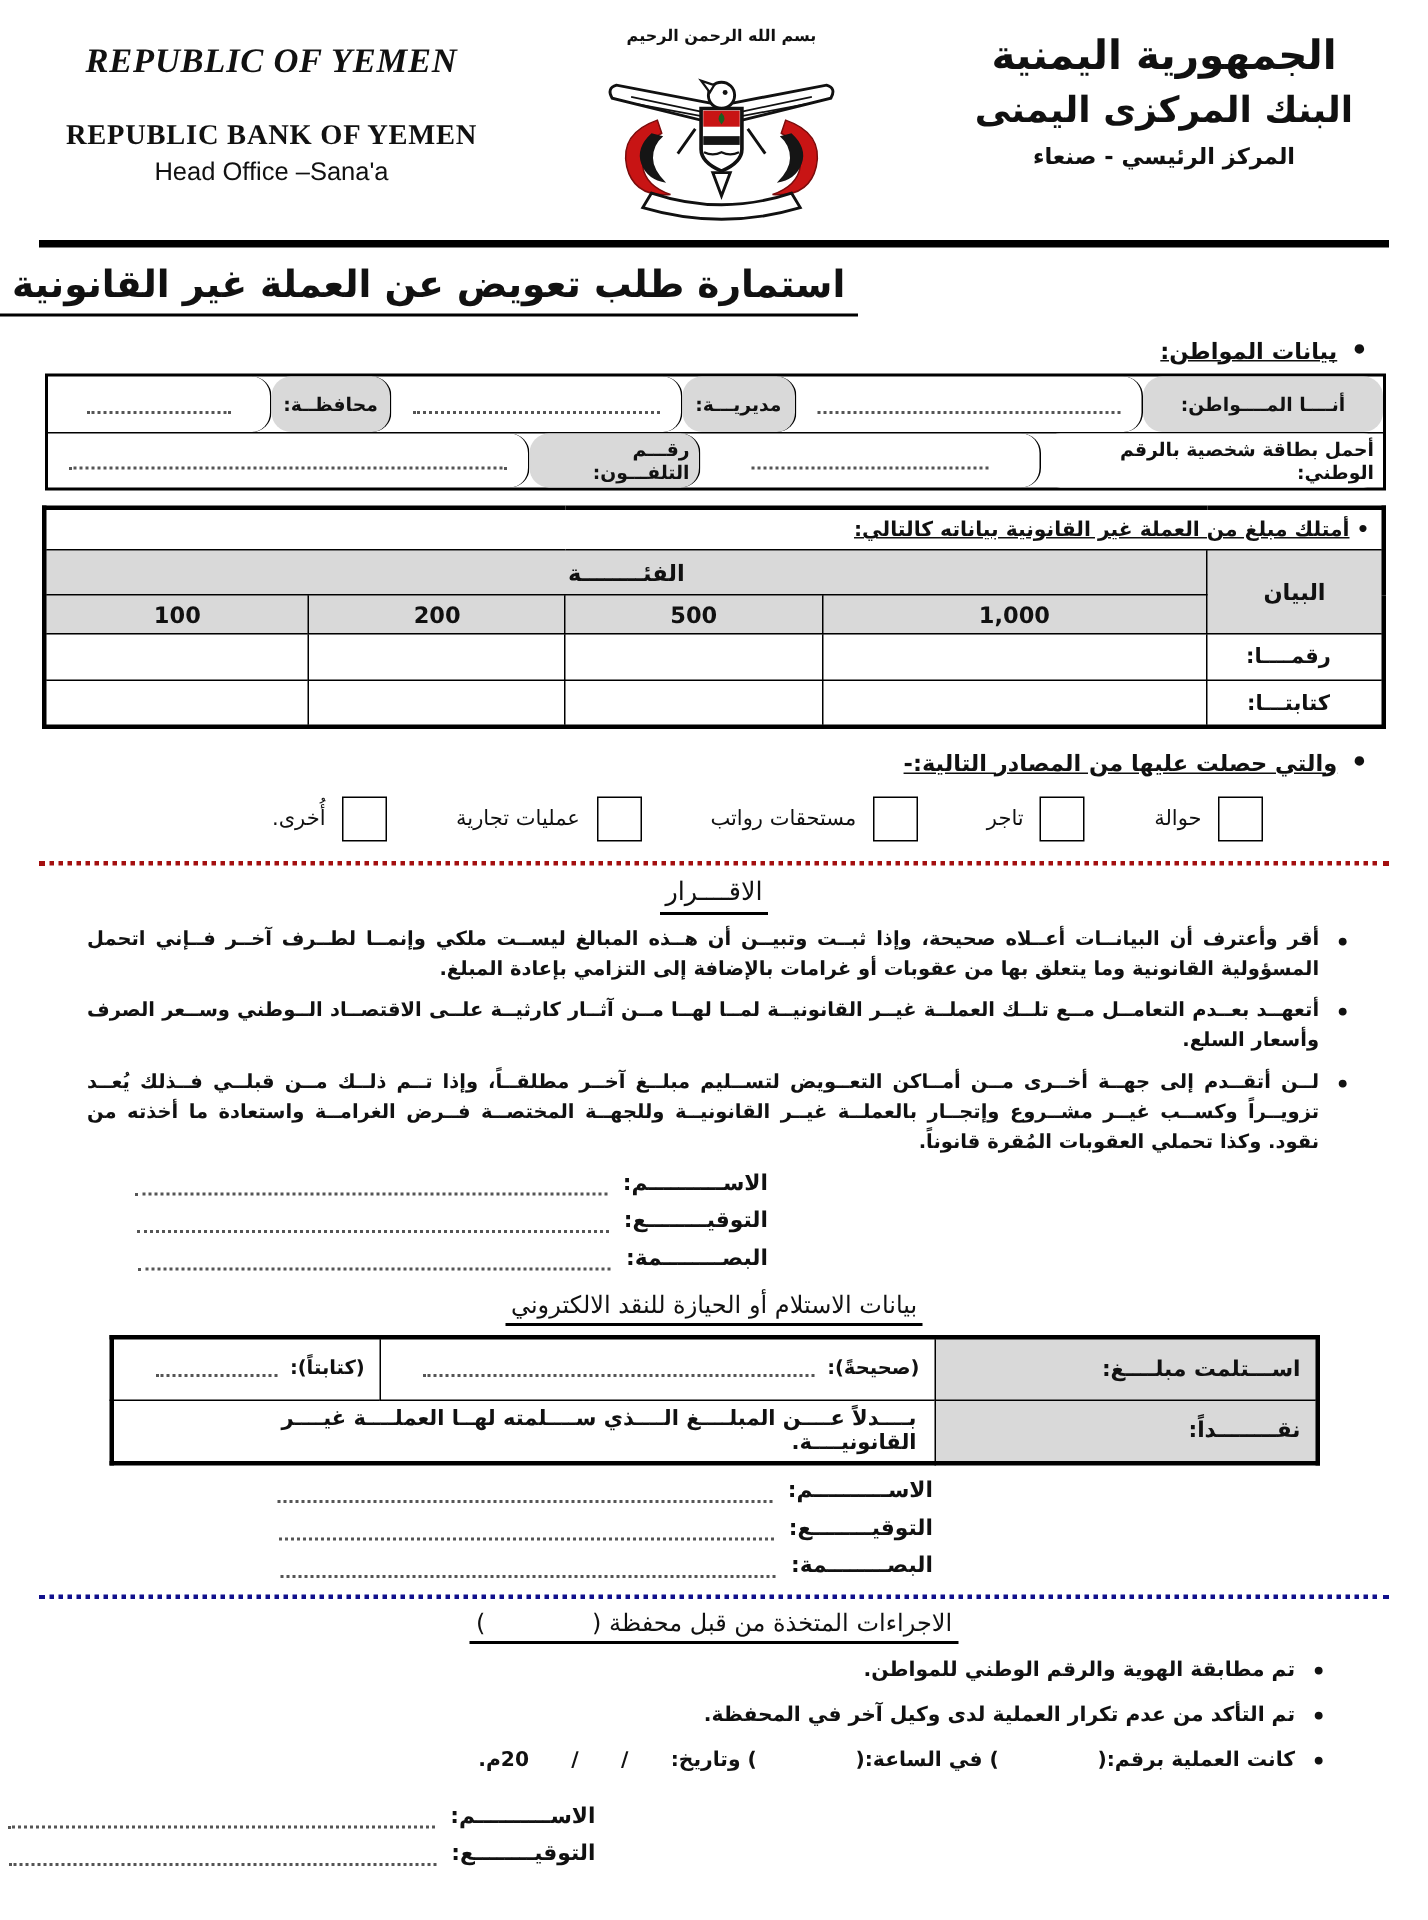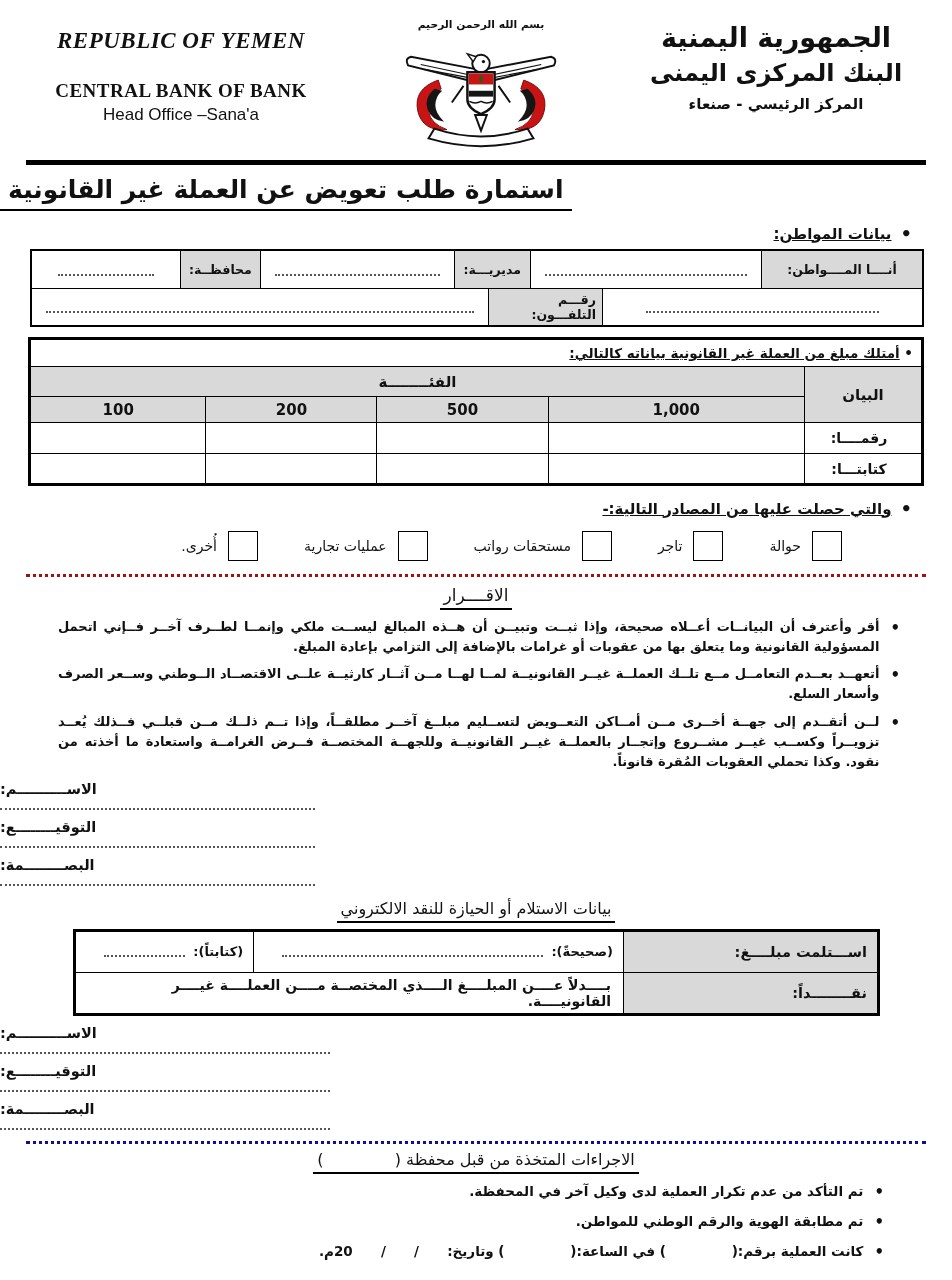--- a/index.html
+++ b/index.html
@@ -31,21 +31,21 @@
   .title-wrap { text-align: left; margin-top: 10px; }
   .main-title { display: inline-block; font-size: 25px; font-weight: bold; border-bottom: 2px solid #000; padding: 0 8px 5px 8px; }
   
   .sec-head { display: flex; align-items: center; gap: 9px; font-weight: bold; font-size: 15px; margin: 12px 40px 5px 0; }
   .sec-head::before { content: "•"; font-size: 18px; }
   .sec-head .u { text-decoration: underline; }
   
   .tbl1 { border: 2px solid #000; margin: 3px 28px 0 30px; }
   .trow { display: flex; height: 37px; align-items: stretch; }
   .trow + .trow { border-top: 1.5px solid #000; }
-  .cell { display: flex; align-items: center; justify-content: center; font-size: 12.5px; font-weight: bold; }
+  .cell { display: flex; align-items: center; justify-content: center; font-size: 12.5px; font-weight: bold; border-radius: 13px; }
   .cell + .cell { border-right: 1.5px solid #000; }
   .lblc { background: var(--shade); padding: 0 6px; }
   .whc { background: #fff; padding: 0 6px; }
   .fieldc { flex: 1; padding: 0 14px; }
   .dots { display: block; width: 100%; border-bottom: 2px dotted #555; height: 12px; }
   .dots.short { width: 80%; margin: 0 auto; }
   
   table.cur { width: calc(100% - 56px); margin: 10px 28px 0 28px; border-collapse: collapse; border: 3px solid #000; }
   table.cur td { border: 1.5px solid #000; text-align: center; font-weight: bold; }
   table.cur .hd-row td { text-align: right; padding: 5px 8px; font-size: 13.5px; }
@@ -66,21 +66,21 @@
   .sep-blue { border-top: 3px dotted var(--blue); margin: 11px 26px 0 26px; }
   
   .center-head { text-align: center; margin-top: 8px; }
   .center-head span { display: inline-block; font-size: 17px; font-weight: normal; border-bottom: 2px solid #000; padding: 0 4px 3px 4px; }
   .bullets { margin: 6px 52px 0 58px; }
   .b-item { display: flex; gap: 11px; margin-top: 7px; }
   .b-item::before { content: "•"; font-size: 15px; font-weight: bold; line-height: 1.55; }
   .b-text { flex: 1; font-size: 13px; font-weight: bold; line-height: 1.55; text-align: justify; }
   
   .sig-block { margin-top: 8px; }
-  .sig-row { display: flex; align-items: flex-end; margin-top: 9px; flex-direction: column; }
+  .sig-row { display: flex; align-items: flex-end; margin-top: 9px; }
   .sig-lbl { font-size: 14.5px; font-weight: bold; }
   .sig-dots { border-bottom: 2px dotted #555; height: 13px; margin-right: 10px; }
   .sig1 { margin-right: 440px; } .sig1 .sig-dots { width: 315px; }
   .sig2 { margin-right: 330px; } .sig2 .sig-dots { width: 330px; }
   .sig3 { margin-right: 555px; margin-top: 16px; } .sig3 .sig-dots { width: 285px; }
   
   .center-head.small span { font-size: 16px; }
   table.ecash { width: calc(100% - 145px); margin: 6px 72px 0 73px; border-collapse: collapse; border: 3px solid #000; }
   table.ecash td { border: 1.5px solid #000; font-weight: bold; padding-left: 28px; }
   td.elbl { background: var(--shade); width: 255px; text-align: right; padding: 0 10px; font-size: 14.5px; height: 42px; }
@@ -127,21 +127,21 @@
       <rect x="71.5" y="61.5" width="25" height="11" fill="#c81414"></rect>
       <path d="M84,63 q-4,4 0,8 q4,-4 0,-8" fill="#1b5e20"></path>
       <rect x="71.5" y="79" width="25" height="6" fill="#151515"></rect>
       <path d="M72,90 q6,3 12,0 q6,3 12,0" stroke="#111" fill="none" stroke-width="1.5"></path>
       <path d="M78,104 l6,16 l6,-16 z" fill="#fff" stroke="#111" stroke-width="2"></path>
       <path d="M36,118 q48,16 96,0 l6,10 q-54,16 -108,0 z" fill="#fff" stroke="#111" stroke-width="2"></path>
     </svg>
   </div>
   <div class="hdr-en">
     <div class="hdr-en-1">REPUBLIC OF YEMEN</div>
-    <div class="hdr-en-2">CENTRAL BANK OF BANK</div>
+    <div class="hdr-en-2">REPUBLIC BANK OF YEMEN</div>
     <div class="hdr-en-3">Head Office –Sana'a</div>
   </div>
 </div>
 <div class="thick-rule"></div>
 
 <div class="title-wrap">
   <div class="main-title">استمارة طلب تعويض عن العملة غير القانونية</div>
 </div>
 
 <div class="sec-head">
@@ -157,20 +157,21 @@
     <div class="cell lblc" style="width:76px">مديريـــة:</div>
     <div class="cell fieldc" style="flex:1.1">
         <span class="dots"></span>
       </div>
     <div class="cell lblc" style="width:80px">محافظــة:</div>
     <div class="cell fieldc" style="flex:0.8">
         <span class="dots short"></span>
       </div>
   </div>
   <div class="trow">
+    <div class="cell whc" style="width:228px">أحمل بطاقة شخصية بالرقم الوطني:</div>
     <div class="cell fieldc" style="flex:0.68">
         <span class="dots short"></span>
       </div>
     <div class="cell lblc" style="width:114px">رقـــم التلفـــون:</div>
     <div class="cell fieldc" style="flex:1">
         <span class="dots"></span>
       </div>
   </div>
 </div>
 
@@ -279,21 +280,21 @@
     </td>
     <td class="econt">
       <div class="inline-field">
         <span>(كتابتاً):</span>
         <span class="dots"></span>
       </div>
     </td>
   </tr>
   <tr>
     <td class="elbl">نقــــــــداً:</td>
-    <td class="ecash-text" colspan="2">بــــدلاً عــــن المبلــــغ الــــذي المختصــة مــــن العملــــة غيــــر القانونيــــة.</td>
+    <td class="ecash-text" colspan="2">بــــدلاً عــــن المبلــــغ الــــذي ســــلمته لهــا العملــــة غيــــر القانونيــــة.</td>
   </tr>
 </tbody>
   </table>
 
 <div class="sig-block sig2">
   <div class="sig-row">
     <span class="sig-lbl">الاســــــــــم:</span>
     <span class="sig-dots"></span>
   </div>
   <div class="sig-row">
@@ -306,26 +307,26 @@
   </div>
 </div>
 
 <div class="sep-blue"></div>
 
 <div class="center-head small" style="margin-top:6px">
   <span class="pre">الاجراءات المتخذة من قبل محفظة (              )</span>
 </div>
 <div class="bullets proc-bullets">
   <div class="b-item">
+    <div class="b-text">تم مطابقة الهوية والرقم الوطني للمواطن.</div>
+  </div>
+  <div class="b-item">
     <div class="b-text">تم التأكد من عدم تكرار العملية لدى وكيل آخر في المحفظة.</div>
   </div>
   <div class="b-item">
-    <div class="b-text">تم مطابقة الهوية والرقم الوطني للمواطن.</div>
-  </div>
-  <div class="b-item">
     <div class="b-text pre">كانت العملية برقم:(              ) في الساعة:(              ) وتاريخ:      /      /      20م.</div>
   </div>
 </div>
 
 <div class="sig-block sig3">
   <div class="sig-row">
     <span class="sig-lbl">الاســــــــــم:</span>
     <span class="sig-dots"></span>
   </div>
   <div class="sig-row">

